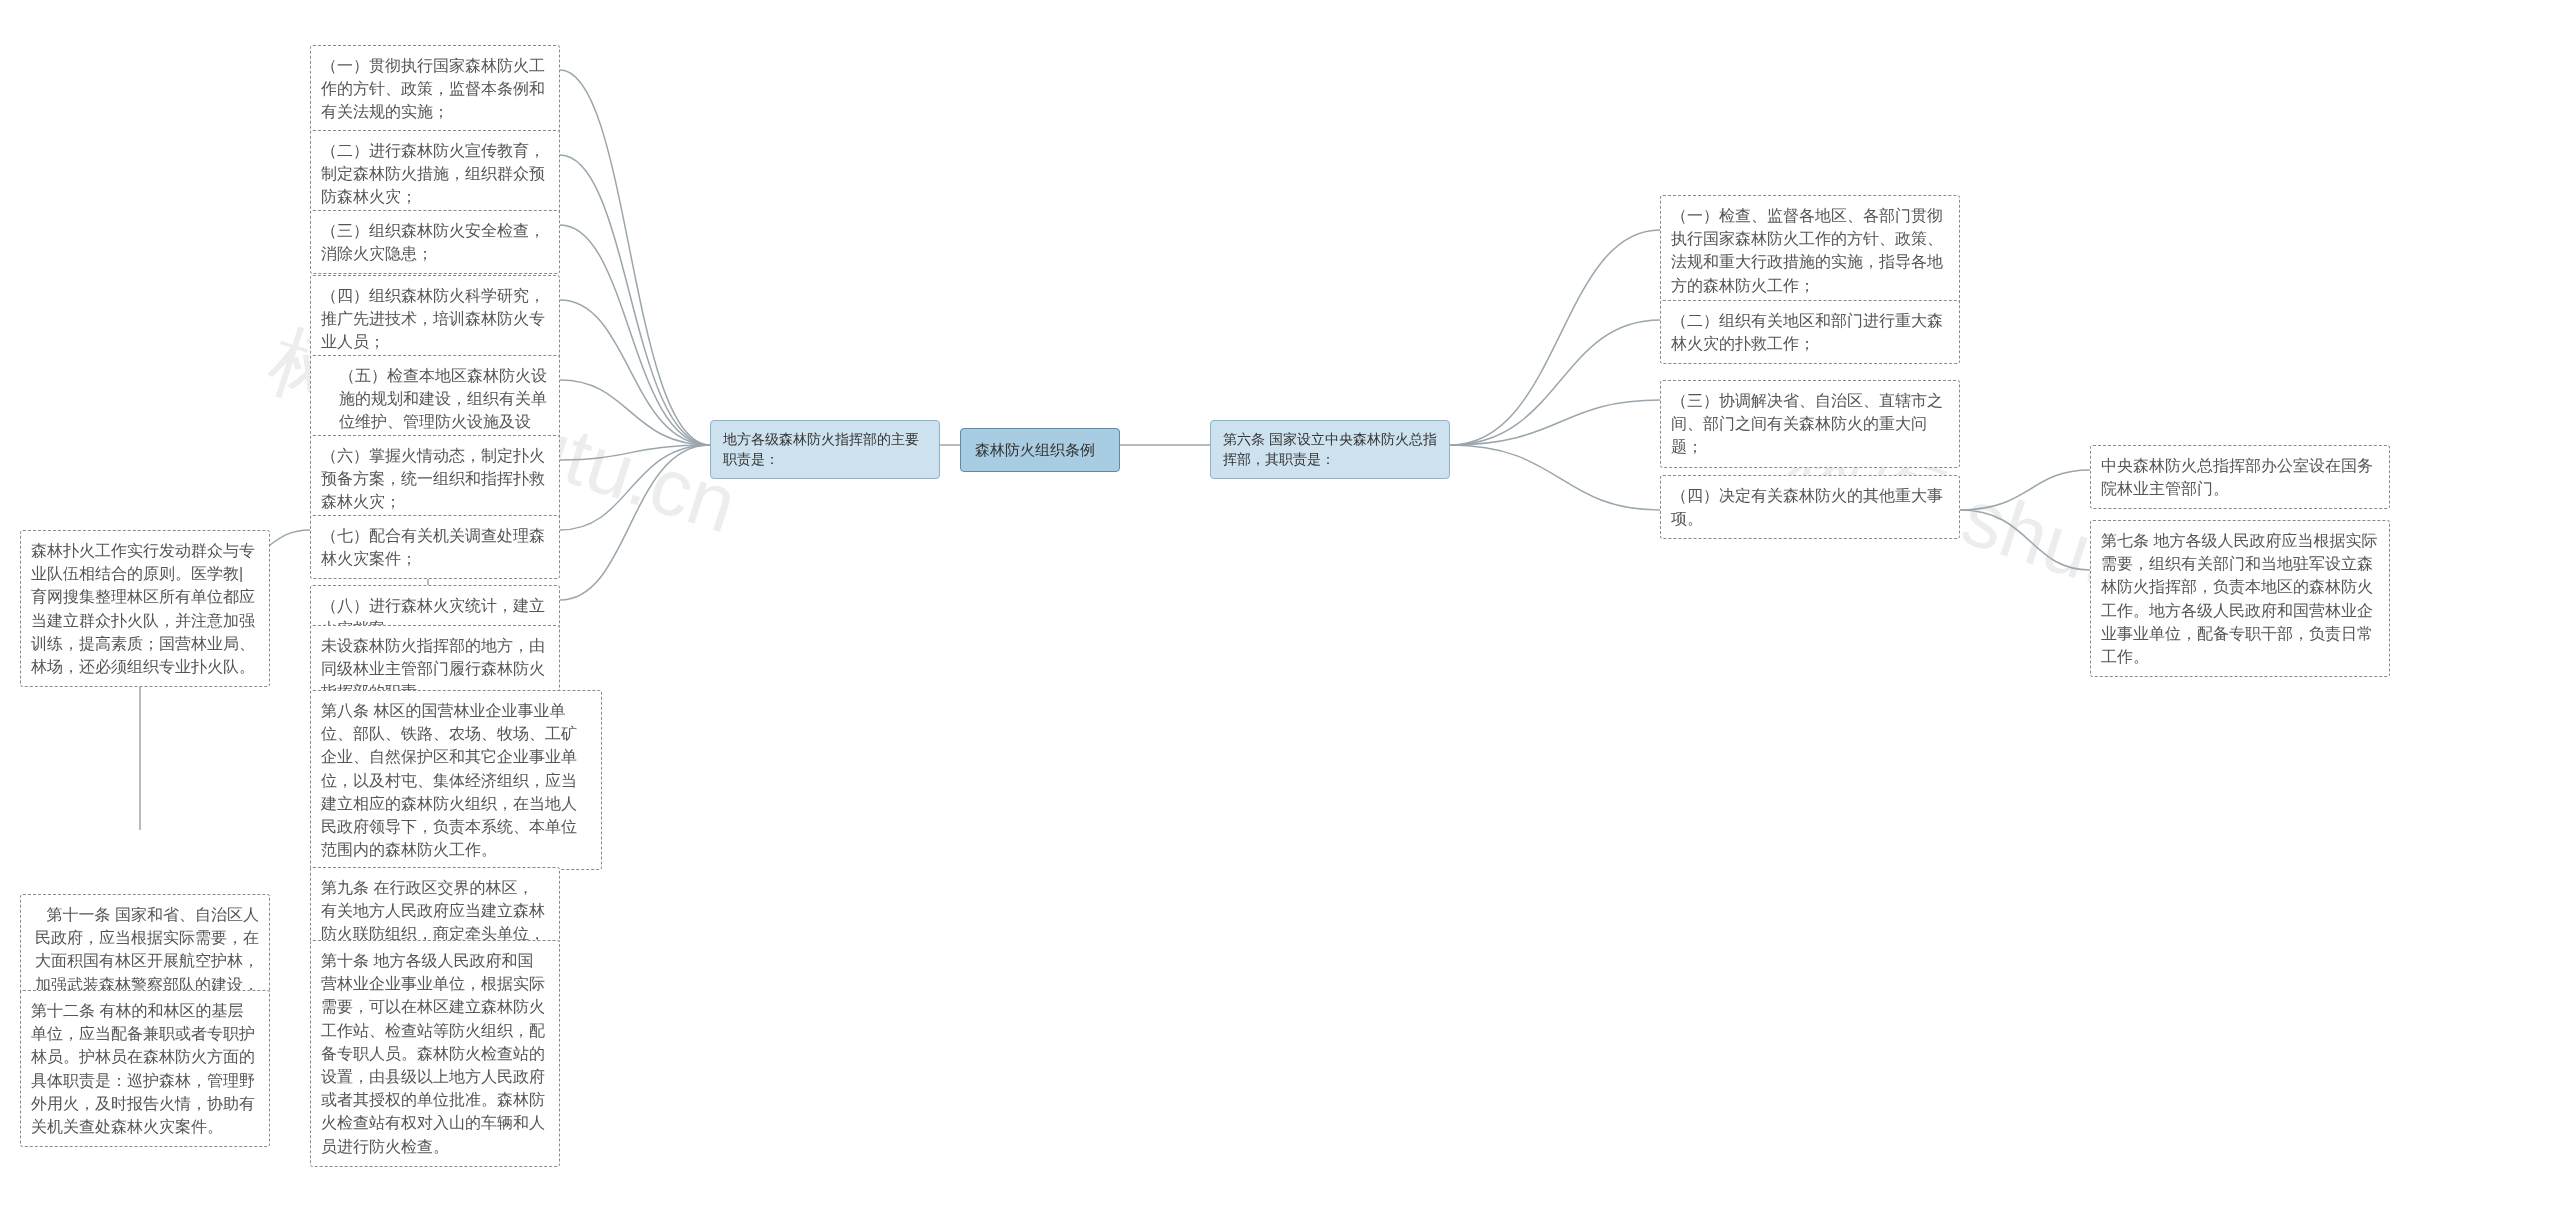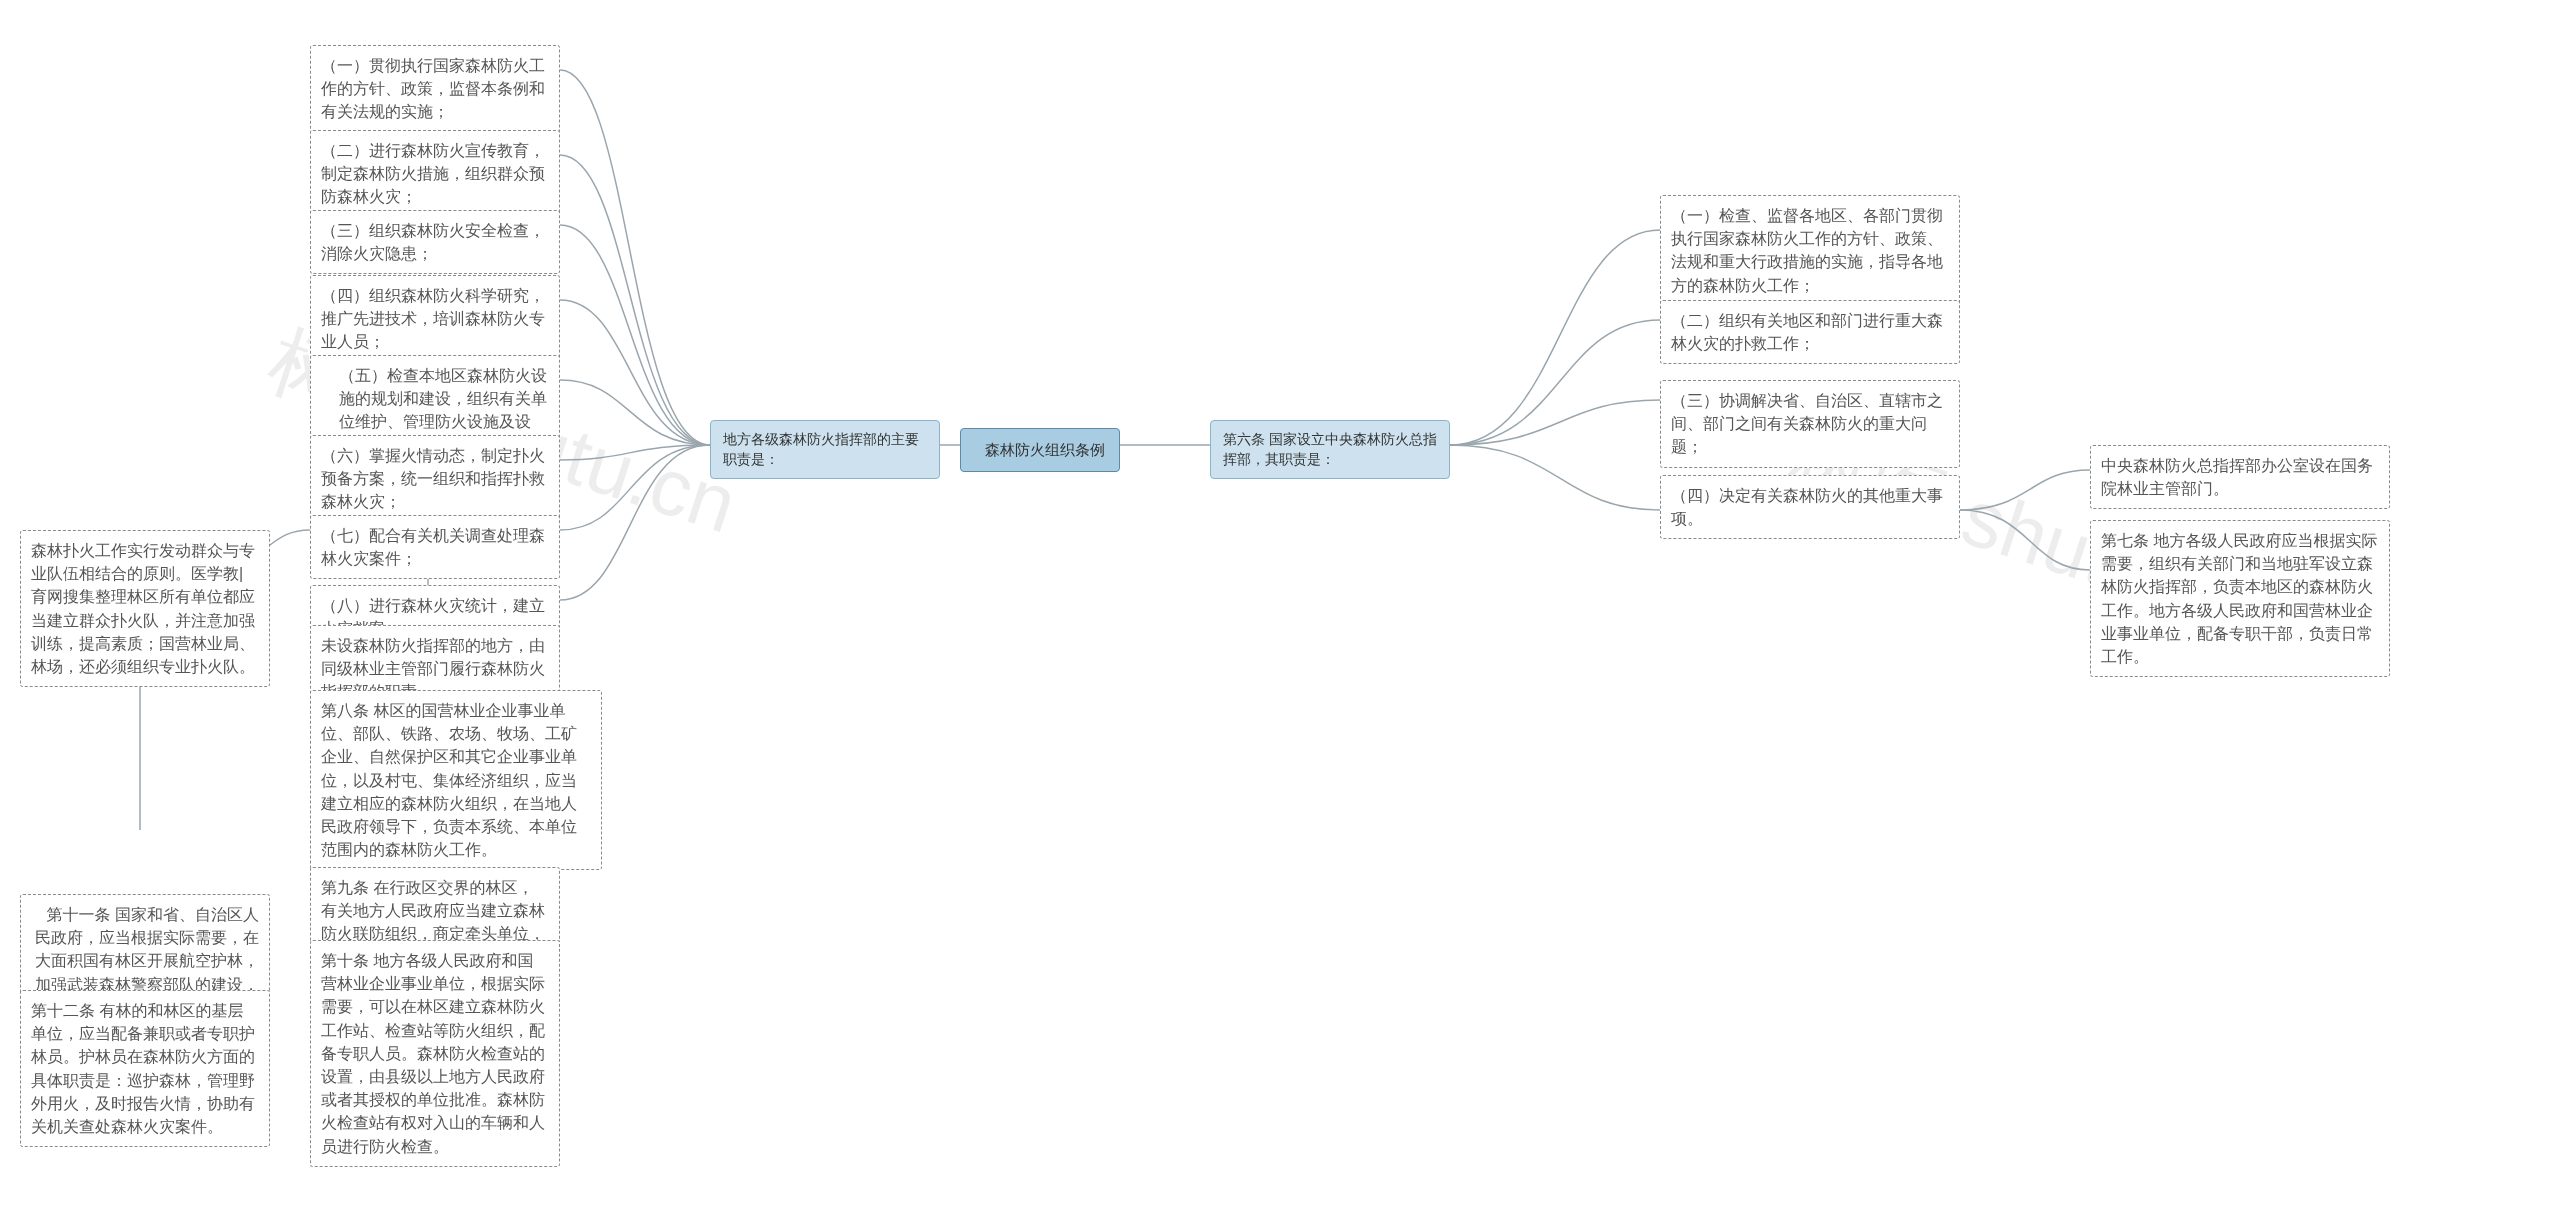--- a/index.html
+++ b/index.html
@@ -20,21 +20,21 @@
     padding: 8px 10px;
     line-height: 1.45;
     text-align: left;
   }
   .center-node {
     background: #a8cce1;
     border: 1px solid #5b8ba8;
     border-radius: 4px;
     font-size: 15px;
     padding: 10px 14px;
-    text-align: right;
+    text-align: left;
   }
   .sub-node {
     background: #cde2ee;
     border: 1px solid #8ab4cc;
     border-radius: 4px;
     font-size: 14px;
     padding: 8px 12px;
   }
   .leaf-node {
     background: #ffffff;

